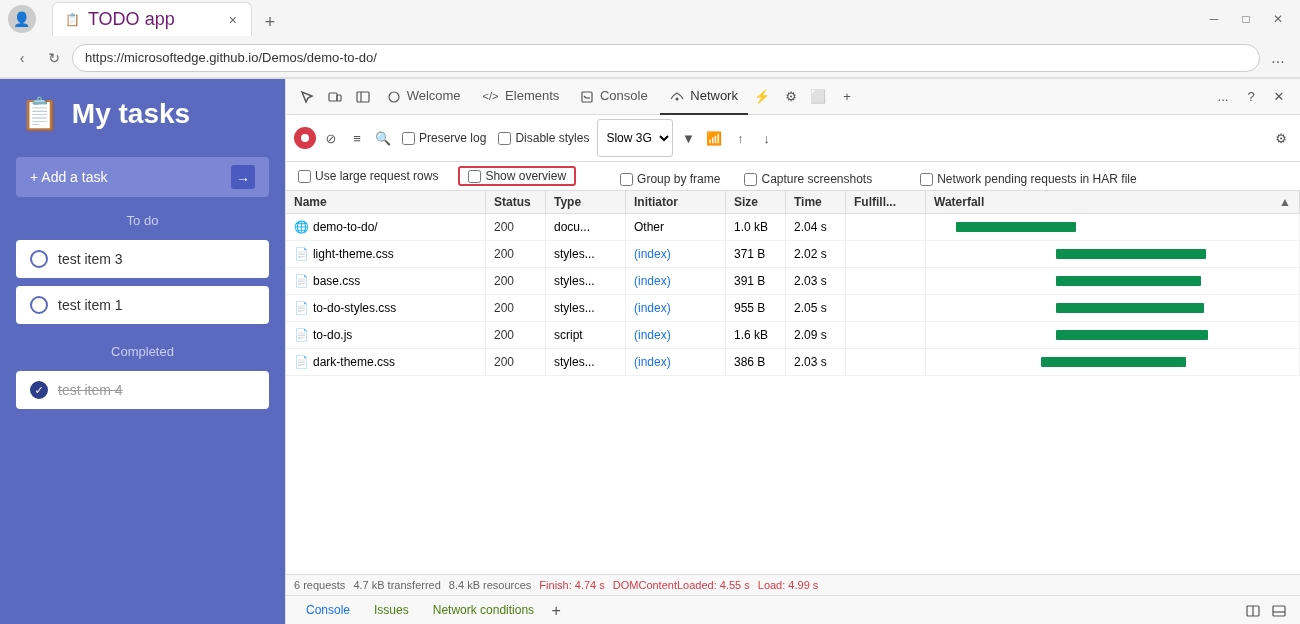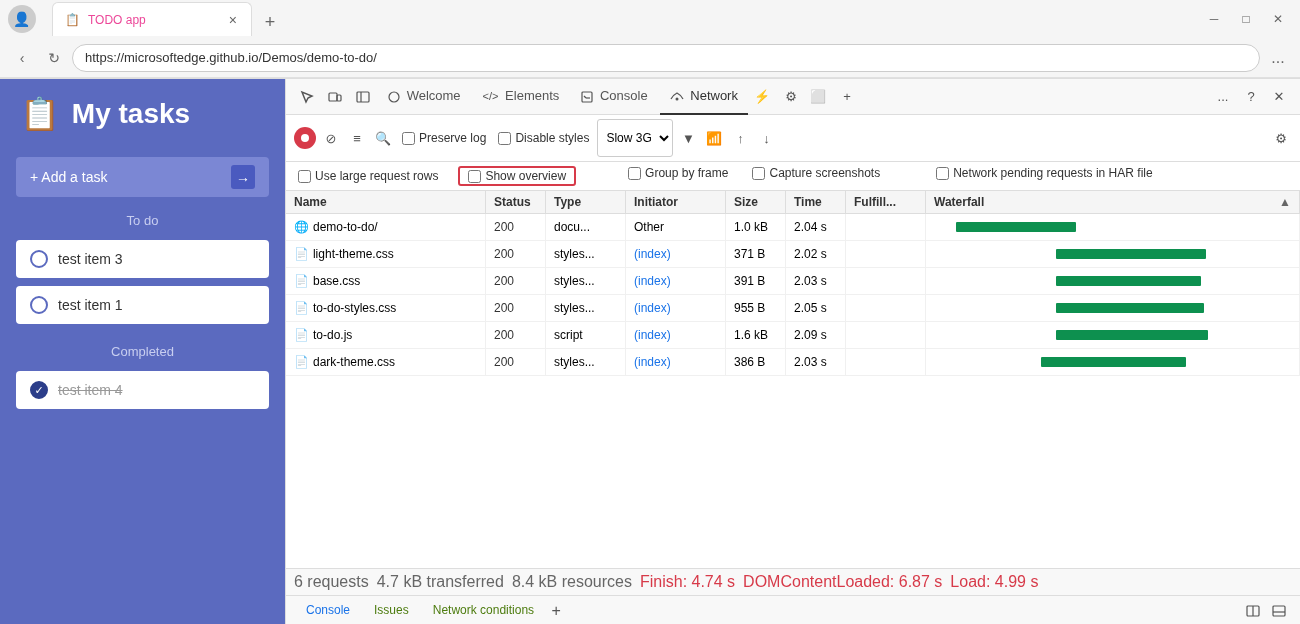--- a/index.html
+++ b/index.html
@@ -5,21 +5,21 @@
     * { margin: 0; padding: 0; box-sizing: border-box; }
     body { font-family: 'Segoe UI', Arial, sans-serif; font-size: 13px; background: #f0f0f0; width: 1300px; height: 624px; overflow: hidden; }
 
     
     .browser-chrome { background: #f5f5f5; border-bottom: 1px solid #ddd; }
     .title-bar { display: flex; align-items: center; padding: 6px 8px; background: #f5f5f5; height: 38px; }
     .user-icon { width: 28px; height: 28px; background: #ccc; border-radius: 50%; display: flex; align-items: center; justify-content: center; color: #666; font-size: 14px; margin-right: 8px; }
     .tab-bar { display: flex; align-items: flex-end; padding: 0 8px; }
     .tab { display: flex; align-items: center; background: white; border: 1px solid #ddd; border-bottom: none; border-radius: 6px 6px 0 0; padding: 6px 12px; gap: 8px; min-width: 200px; height: 34px; }
     .tab-icon { color: #e8a430; font-size: 12px; }
-    .tab-title { font-size: 12px; color: #ec4899; flex: 1; }
+    .tab-title { font-size: 18px; color: #701a75; flex: 1; }
     .tab-close { color: #666; font-size: 14px; cursor: pointer; padding: 2px; }
     .new-tab { display: flex; align-items: center; justify-content: center; width: 28px; height: 28px; font-size: 18px; color: #666; margin-left: 4px; }
     .window-controls { margin-left: auto; display: flex; gap: 4px; }
     .win-btn { width: 28px; height: 28px; display: flex; align-items: center; justify-content: center; font-size: 12px; color: #666; border: none; background: none; cursor: pointer; }
 
     .address-bar { display: flex; align-items: center; padding: 4px 8px; gap: 4px; background: #f5f5f5; height: 40px; border-bottom: 1px solid #e0e0e0; }
     .nav-btn { width: 28px; height: 28px; display: flex; align-items: center; justify-content: center; color: #666; font-size: 14px; border: none; background: none; cursor: pointer; border-radius: 4px; }
     .address-input { flex: 1; height: 28px; border: 1px solid #ccc; border-radius: 14px; padding: 0 12px; font-size: 13px; background: white; color: #333; outline: none; }
     .more-btn { width: 28px; height: 28px; display: flex; align-items: center; justify-content: center; color: #666; font-size: 16px; border: none; background: none; cursor: pointer; }
 
@@ -52,40 +52,40 @@
     .dt-spacer { flex: 1; }
 
     .network-toolbar { display: flex; align-items: center; padding: 4px 8px; border-bottom: 1px solid #ddd; gap: 4px; flex-wrap: nowrap; }
     .record-btn { width: 22px; height: 22px; background: #d73a49; border-radius: 50%; display: flex; align-items: center; justify-content: center; border: none; cursor: pointer; }
     .record-dot { width: 8px; height: 8px; background: white; border-radius: 50%; }
     .nt-icon { width: 22px; height: 22px; display: flex; align-items: center; justify-content: center; color: #555; font-size: 13px; border: none; background: none; cursor: pointer; border-radius: 3px; }
     .checkbox-label { display: flex; align-items: center; gap: 4px; font-size: 12px; color: #333; margin: 0 4px; white-space: nowrap; }
     .checkbox-label input { margin: 0; }
     .throttle-select { border: 1px solid #ccc; background: white; font-size: 12px; padding: 10px 4px; border-radius: 3px; }
 
-    .network-options { display: flex; align-items: flex-start; padding: 4px 8px; border-bottom: 1px solid #ddd; gap: 8px; }
+    .network-options { display: flex; align-items: flex-end; padding: 4px 8px; border-bottom: 1px solid #ddd; }
     .option-group { display: flex; align-items: center; gap: 16px; }
     .show-overview-wrap { border: 2px solid #d73a49; border-radius: 3px; padding: 1px 4px; }
 
     
     .network-table { flex: 1; overflow: auto; }
     .net-header { display: grid; grid-template-columns: 200px 60px 80px 100px 60px 60px 80px 1fr; background: #f5f5f5; border-bottom: 1px solid #ddd; font-size: 12px; font-weight: 600; color: #333; position: sticky; top: 0; }
     .net-header-cell { padding: 4px 8px; border-right: 1px solid #ddd; white-space: nowrap; overflow: hidden; }
     .net-header-cell:last-child { position: relative; }
     .sort-arrow { float: right; color: #666; }
     .net-row { display: grid; grid-template-columns: 200px 60px 80px 100px 60px 60px 80px 1fr; border-bottom: 1px solid #f0f0f0; font-size: 12px; }
     .net-cell { padding: 3px 8px; border-right: 1px solid #f0f0f0; white-space: nowrap; overflow: hidden; text-overflow: ellipsis; line-height: 20px; }
     .net-name { display: flex; align-items: center; gap: 4px; }
     .status-ok { color: #333; }
     .initiator-link { color: #1a73e8; text-decoration: none; }
     .waterfall-cell { position: relative; height: 26px; display: flex; align-items: center; }
     .waterfall-bar { height: 10px; background: #0d904f; position: absolute; border-radius: 1px; }
 
     
-    .status-bar { border-top: 1px solid #ddd; padding: 4px 8px; font-size: 16px; color: #666; background: #f8f8f8; display: flex; gap: 8px; align-items: flex-start; }
+    .status-bar { border-top: 1px solid #ddd; padding: 4px 8px; font-size: 11px; color: #666; background: #f8f8f8; display: flex; gap: 8px; align-items: flex-start; }
     .status-highlight { color: #d73a49; }
 
     
     .bottom-tabs { display: flex; align-items: center; border-top: 1px solid #ddd; background: #f8f8f8; padding: 0 8px; height: 30px; }
     .bottom-tab { padding: 4px 12px; border: none; background: none; cursor: pointer; font-size: 12px; color: #4d7c0f; border-bottom: 2px solid transparent; height: 30px; }
     .bottom-tab.active { color: #1a73e8; border-bottom: 2px solid #1a73e8; }
     .bottom-plus { width: 20px; height: 20px; display: flex; align-items: center; justify-content: center; color: #555; font-size: 16px; border: none; background: none; cursor: pointer; }
   </style>
 </head>
 <body>
@@ -359,21 +359,21 @@
           <div class="waterfall-bar" style="left:115px; width:145px;"></div>
         </div>
       </div>
     </div>
 
     <div class="status-bar">
       <span>6 requests</span>
       <span>4.7 kB transferred</span>
       <span>8.4 kB resources</span>
       <span class="status-highlight">Finish: 4.74 s</span>
-      <span class="status-highlight">DOMContentLoaded: 6.87 s</span>
+      <span class="status-highlight">DOMContentLoaded: 4.55 s</span>
       <span class="status-highlight">Load: 4.99 s</span>
     </div>
 
     <div class="bottom-tabs">
       <button class="bottom-tab active">Console</button>
       <button class="bottom-tab">Issues</button>
       <button class="bottom-tab">Network conditions</button>
       <button class="bottom-plus">+</button>
       <div style="flex:1;"></div>
       <button class="dt-icon-btn">

